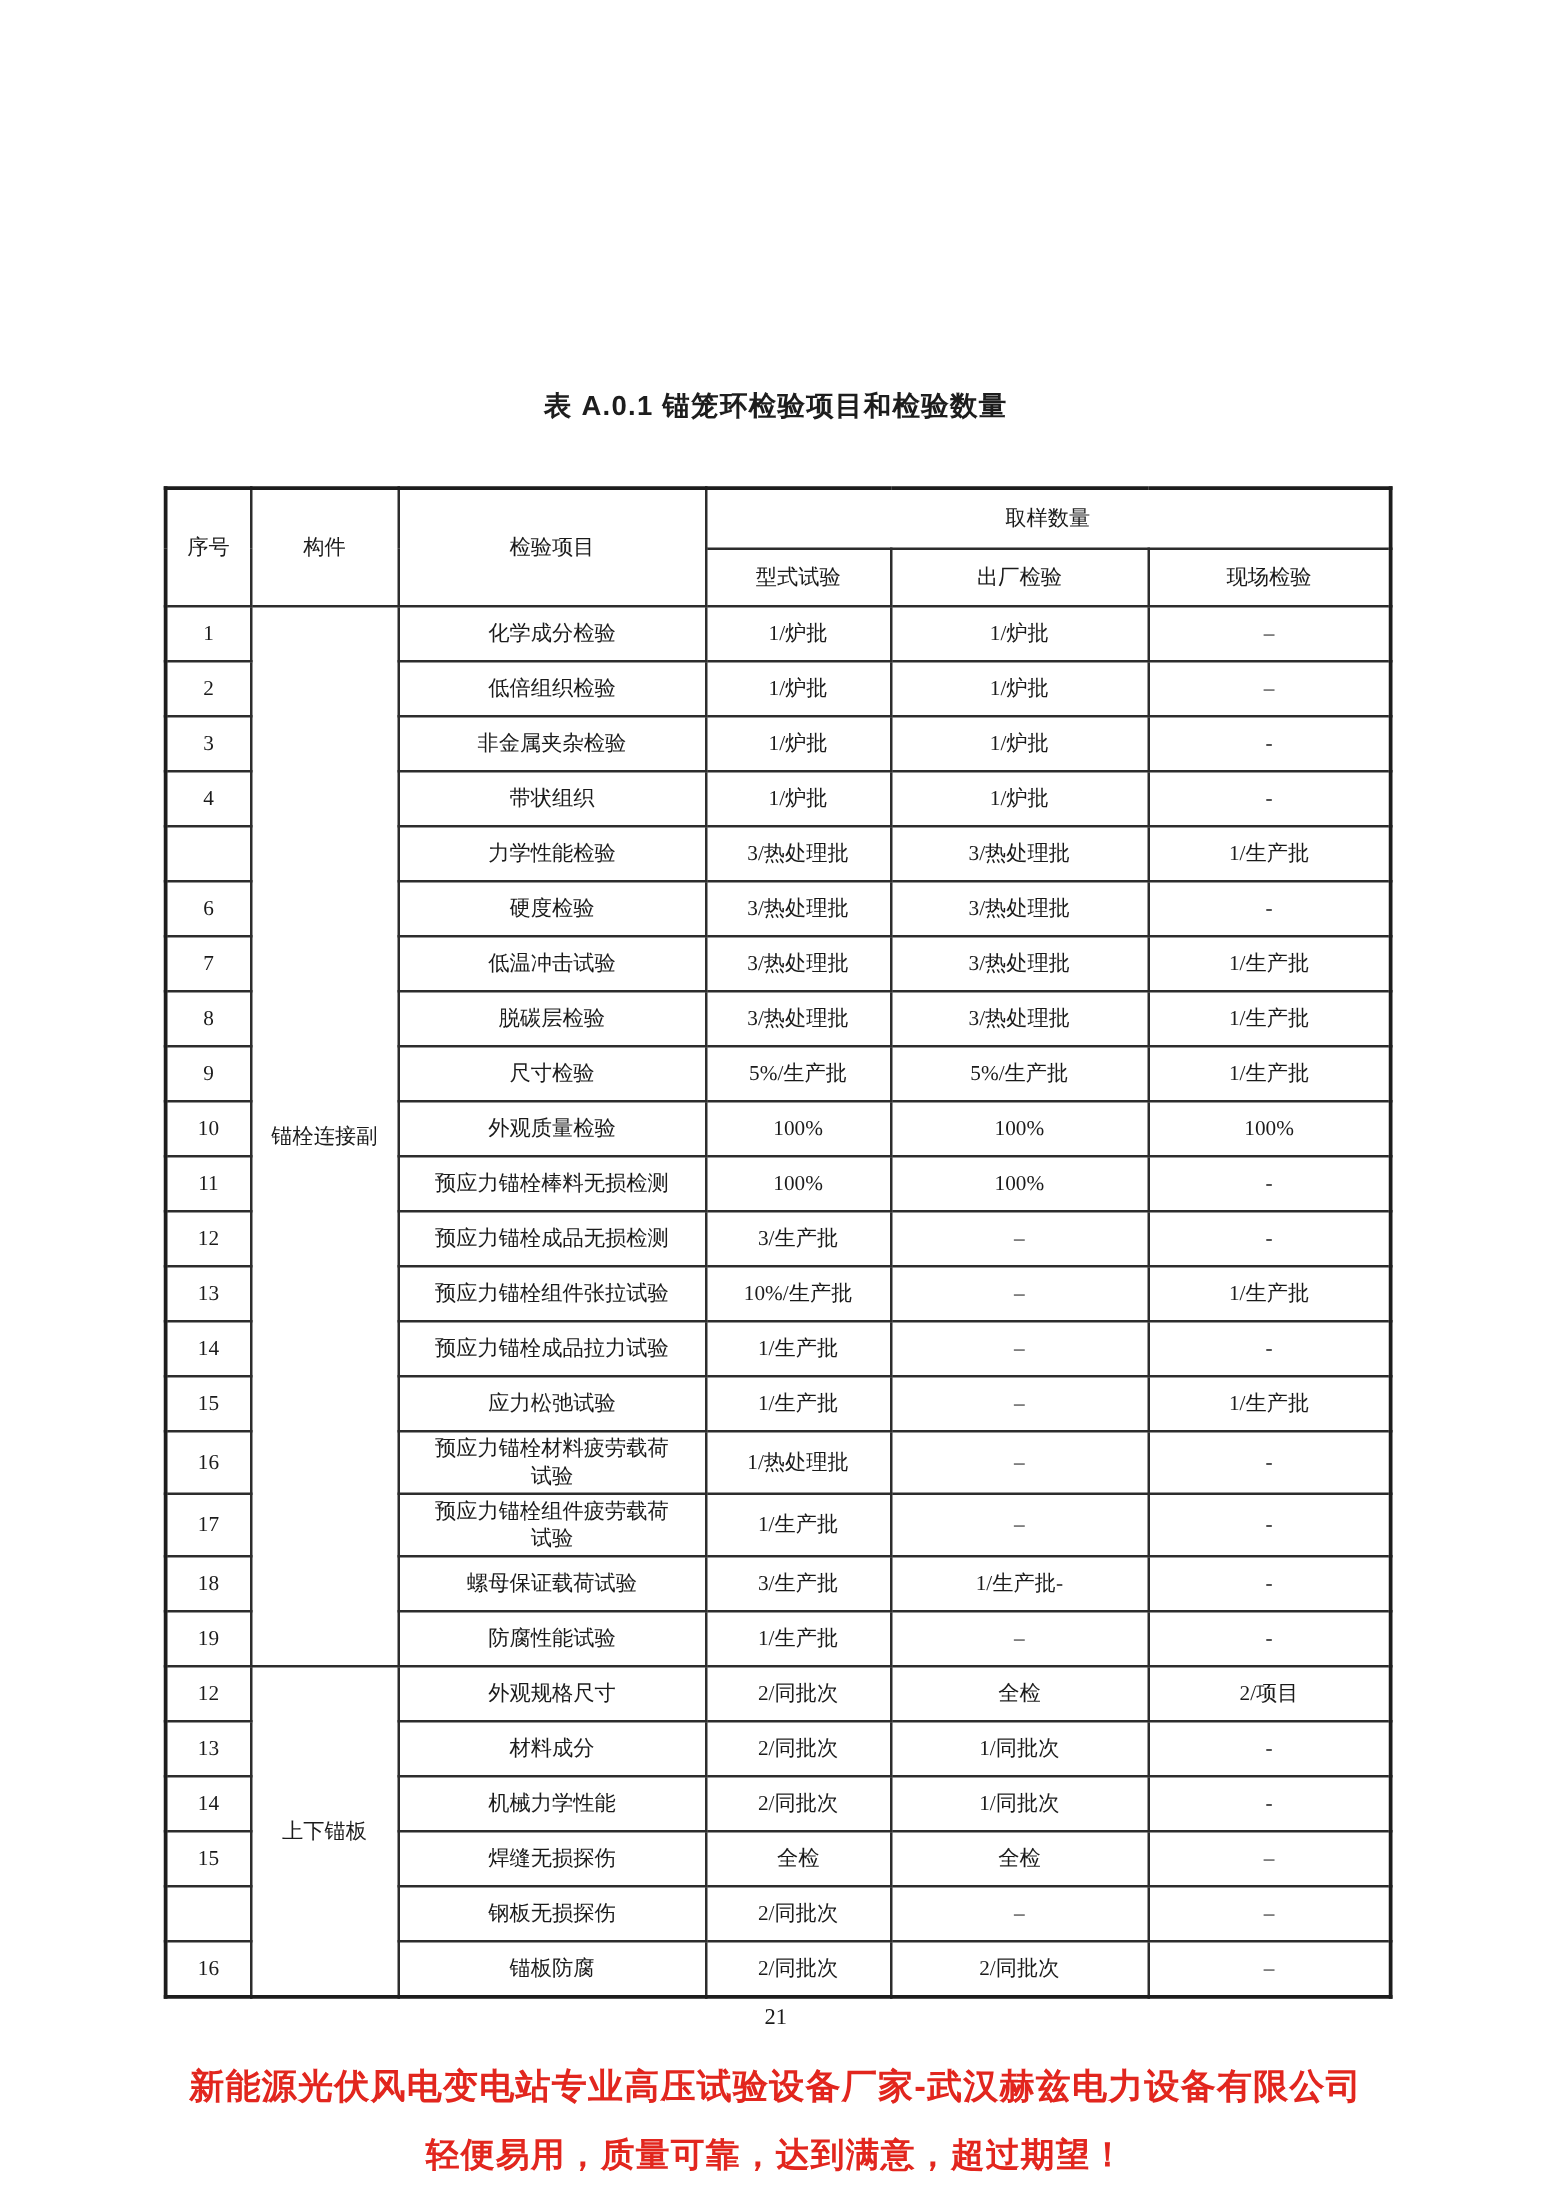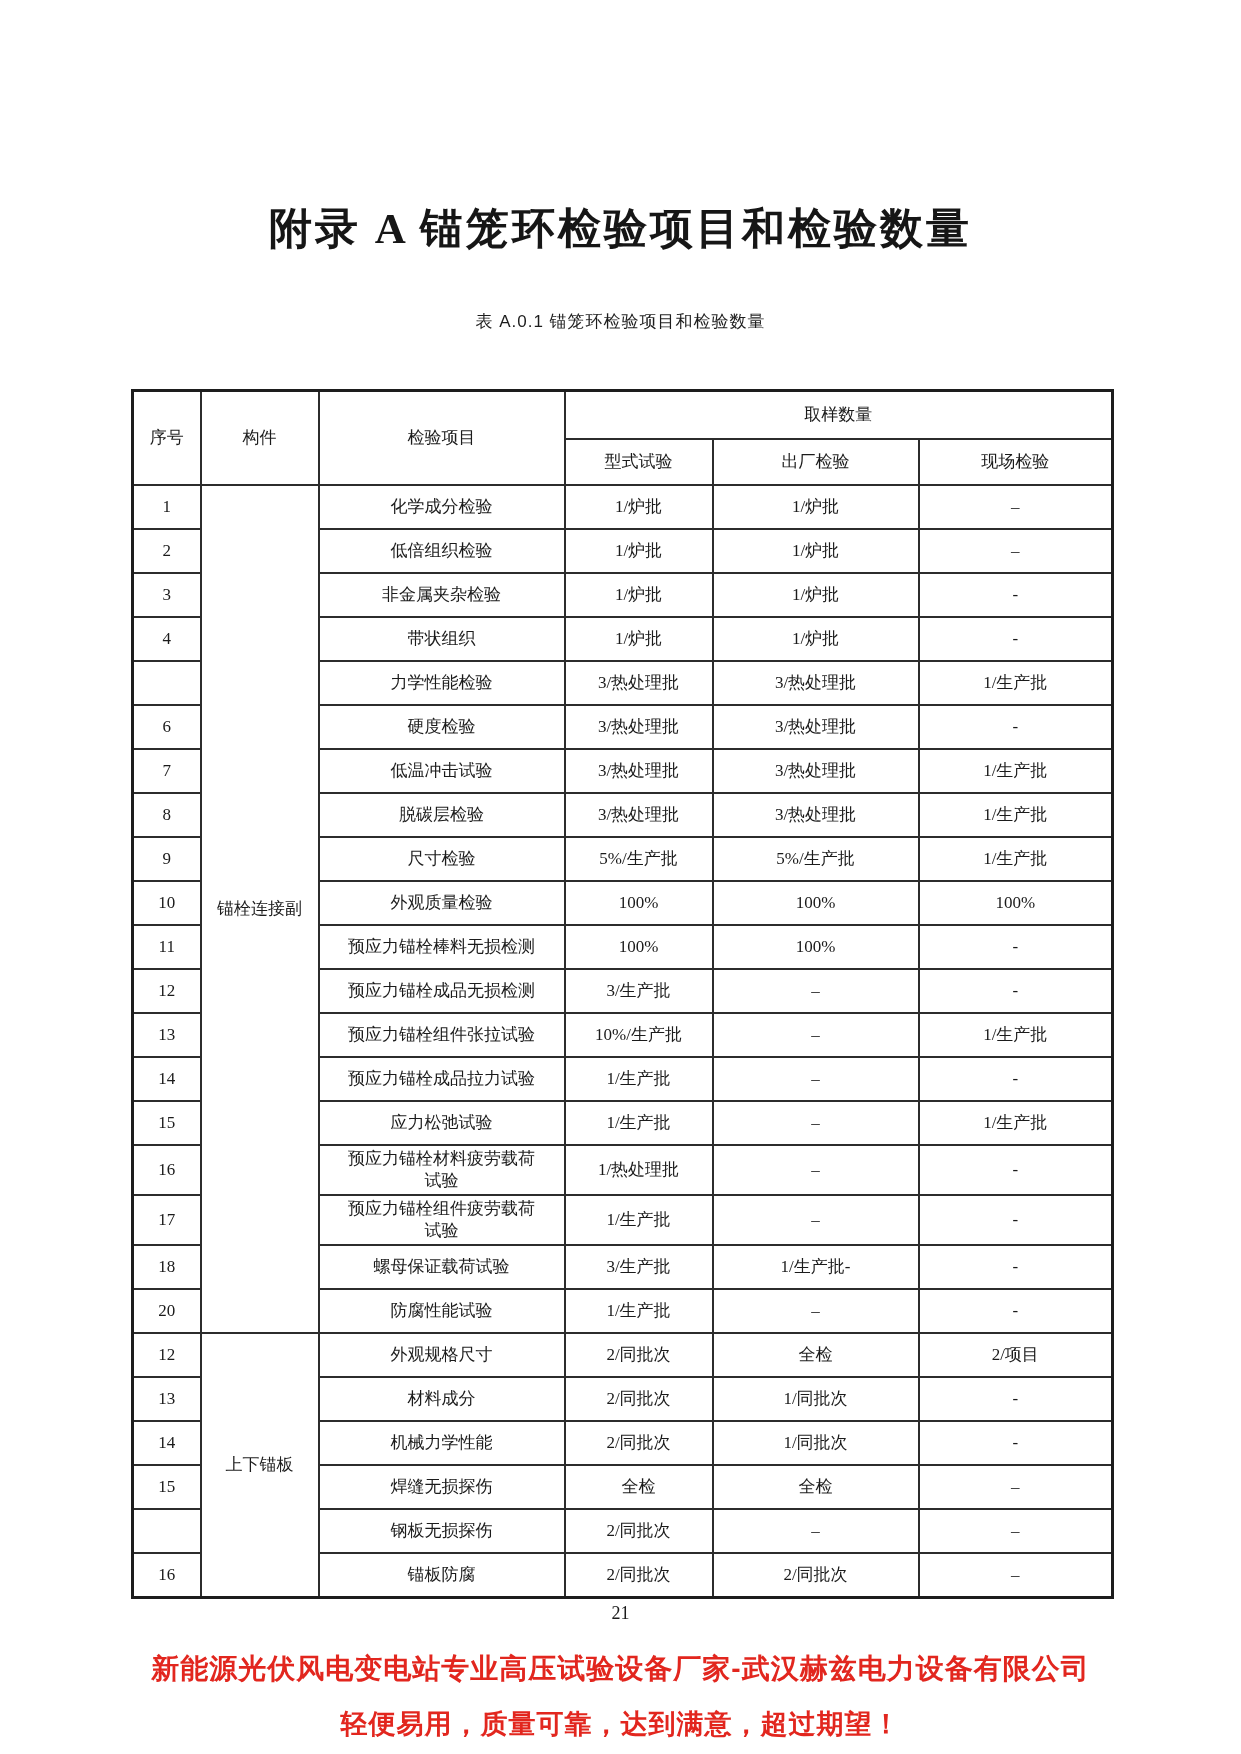--- a/index.html
+++ b/index.html
@@ -17,21 +17,21 @@
     text-align:center;
     font-family:"Liberation Serif","DejaVu Serif",serif;
     font-weight:bold;font-size:43px;letter-spacing:3px;
     color:#161616;
     margin:0;
   }
   .table-caption{
     position:absolute;top:310px;left:0;width:100%;
     text-align:center;
     font-family:"Liberation Sans","DejaVu Sans",sans-serif;
-    font-weight:normal;font-size:17px;letter-spacing:1px;
+    font-weight:bold;font-size:22px;letter-spacing:1px;
     color:#1d1d1d;
   }
   table.inspection{
     position:absolute;left:131px;top:389px;width:980px;
     border-collapse:collapse;table-layout:fixed;
     border:3px solid #1d1d1d;
     font-size:17px;line-height:1.3;
   }
   table.inspection th, table.inspection td{
     border:2px solid #2c2c2c;
@@ -59,21 +59,20 @@
     display:flex;justify-content:center;gap:47px;
     font-family:"Liberation Sans","DejaVu Sans",sans-serif;
     font-weight:bold;font-size:27px;letter-spacing:1px;
   }
 </style>
 </head>
 <body>
 
 <div class="page">
 
-  <h1 class="doc-title">附录 A 锚笼环检验项目和检验数量</h1>
 
   <div class="table-caption">表 A.0.1 锚笼环检验项目和检验数量</div>
 
   <table class="inspection">
     <colgroup>
       <col style="width:68px">
       <col style="width:118px">
       <col style="width:246px">
       <col style="width:148px">
       <col style="width:206px">
@@ -216,21 +215,21 @@
           <td class="cell-site-test">-</td>
         </tr>
         <tr>
           <td class="cell-no">18</td>
           <td class="cell-item">螺母保证载荷试验</td>
           <td class="cell-type-test">3/生产批</td>
           <td class="cell-factory-test">1/生产批-</td>
           <td class="cell-site-test">-</td>
         </tr>
         <tr>
-          <td class="cell-no">20</td>
+          <td class="cell-no">19</td>
           <td class="cell-item">防腐性能试验</td>
           <td class="cell-type-test">1/生产批</td>
           <td class="cell-factory-test">–</td>
           <td class="cell-site-test">-</td>
         </tr>
         <tr>
           <td class="cell-no">12</td>
           <td class="cell-component" rowspan="6">上下锚板</td>
           <td class="cell-item">外观规格尺寸</td>
           <td class="cell-type-test">2/同批次</td>

